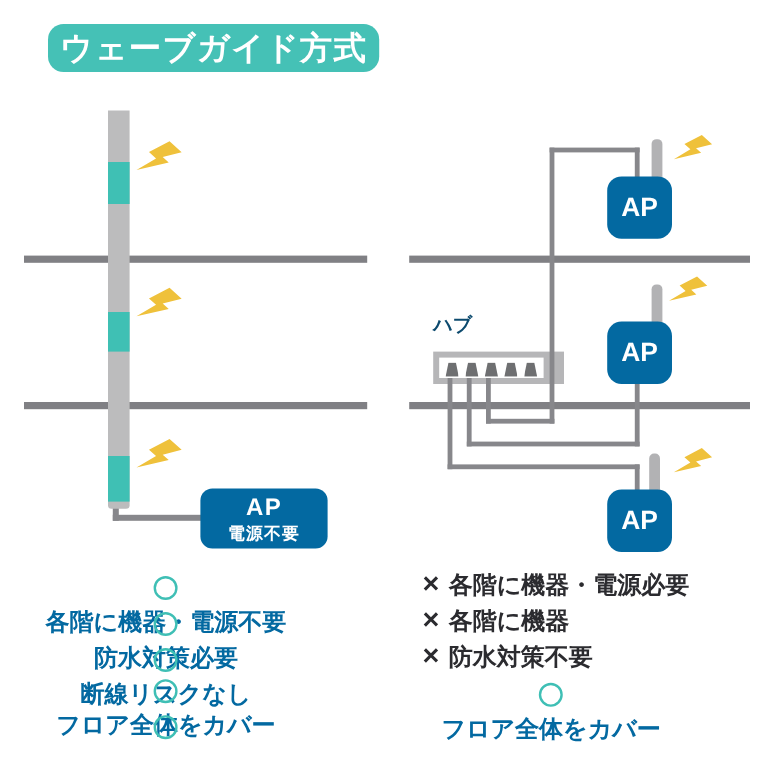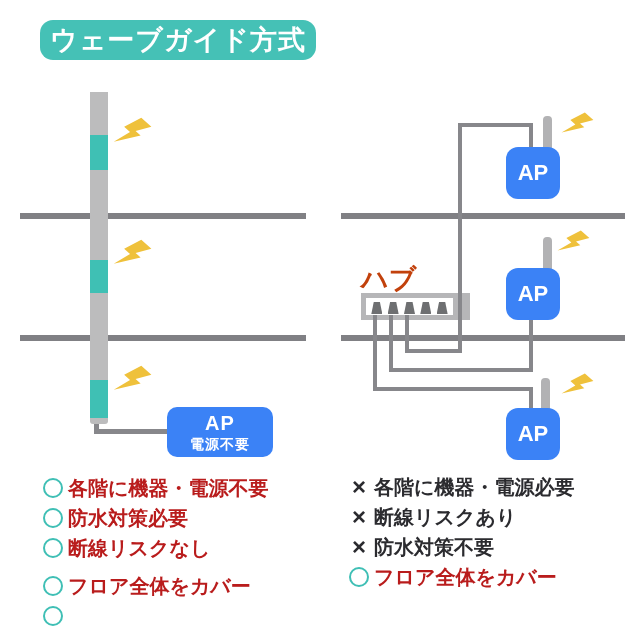--- a/index.html
+++ b/index.html
@@ -5,34 +5,34 @@
   html,body{margin:0;padding:0;background:#fff;}
   body{font-family:"Liberation Sans","DejaVu Sans",sans-serif;}
   #stage{position:relative;width:637px;height:638px;background:#fff;overflow:hidden;}
   .abs{position:absolute;}
   .hdr{display:flex;align-items:center;justify-content:center;
        color:#fff;font-size:27px;font-weight:bold;border-radius:13px;letter-spacing:1px;}
   .floor{height:6px;background:#808084;}
   .cable{background:#87878B;}
   .pipe{background:#BCBCBD;border-radius:0 0 3px 3px;}
   .pipeseg{background:#3FC0B4;width:18px;}
-  .apbox{background:#3b82f6;border-radius:12px;display:flex;align-items:center;justify-content:center;
+  .apbox{background:#0369a1;border-radius:12px;display:flex;align-items:center;justify-content:center;
          color:#fff;font-weight:bold;}
   .antenna{background:#B2B2B4;border-radius:4px 4px 0 0;}
   .hubshell{background:#B6B6B8;}
   .hubinner{position:absolute;left:5px;top:5px;width:87px;height:17px;background:#fff;display:flex;
             align-items:flex-end;justify-content:space-evenly;padding-bottom:1px;box-sizing:border-box;}
   .port{width:11px;height:12px;background:#6E6F71;
         clip-path:polygon(22% 0,78% 0,100% 100%,0 100%);}
-  .hublabel{color:#c2410c;font-size:27px;font-weight:bold;}
+  .hublabel{color:#0c4a6e;font-size:16px;font-weight:bold;}
   .row{display:flex;align-items:center;height:26px;font-size:20px;font-weight:bold;}
   .row .mark{width:30px;display:flex;align-items:center;justify-content:center;flex:0 0 30px;}
   .ring{width:16px;height:16px;border:2.5px solid #3FBFB5;border-radius:50%;}
   .cross{color:#2B2B2F;font-size:24px;line-height:20px;}
-  .t-teal{color:#b91c1c;}
+  .t-teal{color:#0369a1;flex-direction:column;}
   .t-dark{color:#2B2B2F;}
   .aptxt{text-align:center;line-height:1;}
   .aptxt .l1{font-size:20px;letter-spacing:1px;}
   .aptxt .l2{font-size:14px;margin-top:4px;letter-spacing:1px;}
 </style>
 </head>
 <body>
 
 <div id="stage">
 
@@ -124,21 +124,21 @@
           <span class="ring"></span>
         </span>
       <span>各階に機器・電源不要</span>
     </div>
     <div class="row t-teal" style="margin-bottom:4px;">
       <span class="mark">
           <span class="ring"></span>
         </span>
       <span>防水対策必要</span>
     </div>
-    <div class="row t-teal" style="margin-bottom:12px;">
+    <div class="row t-teal" style="margin-bottom:0;">
       <span class="mark">
           <span class="ring"></span>
         </span>
       <span>断線リスクなし</span>
     </div>
     <div class="row t-teal" style="margin-bottom:4px;">
       <span class="mark">
           <span class="ring"></span>
         </span>
       <span>フロア全体をカバー</span>
@@ -150,21 +150,21 @@
     </div>
   </div>
 
   <div class="abs" style="left:344px;top:474px;">
     <div class="row t-dark" style="margin-bottom:4px;">
       <span class="mark cross">×</span>
       <span>各階に機器・電源必要</span>
     </div>
     <div class="row t-dark" style="margin-bottom:4px;">
       <span class="mark cross">×</span>
-      <span>断線リスクあり</span>
+      <span>各階に機器</span>
     </div>
     <div class="row t-dark" style="margin-bottom:4px;">
       <span class="mark cross">×</span>
       <span>防水対策不要</span>
     </div>
     <div class="row t-teal">
       <span class="mark">
           <span class="ring"></span>
         </span>
       <span>フロア全体をカバー</span>

